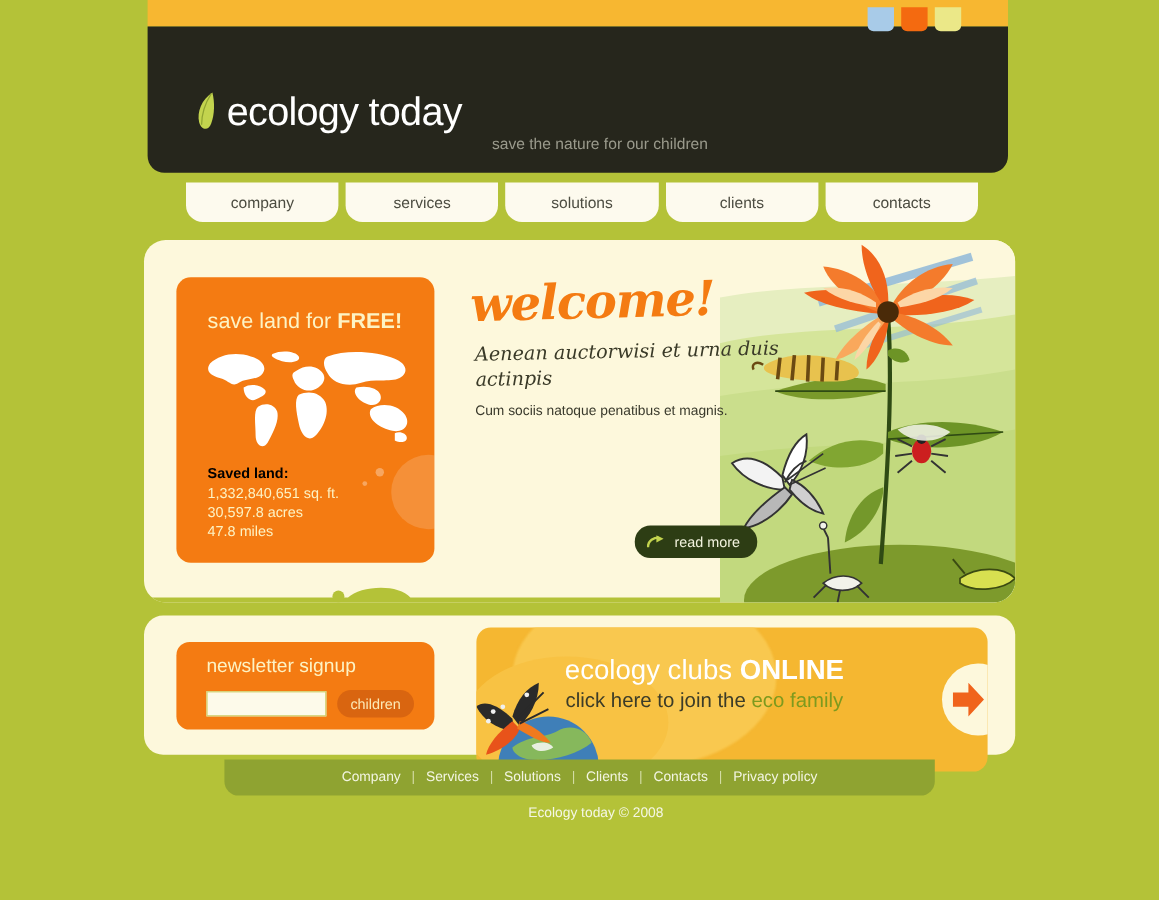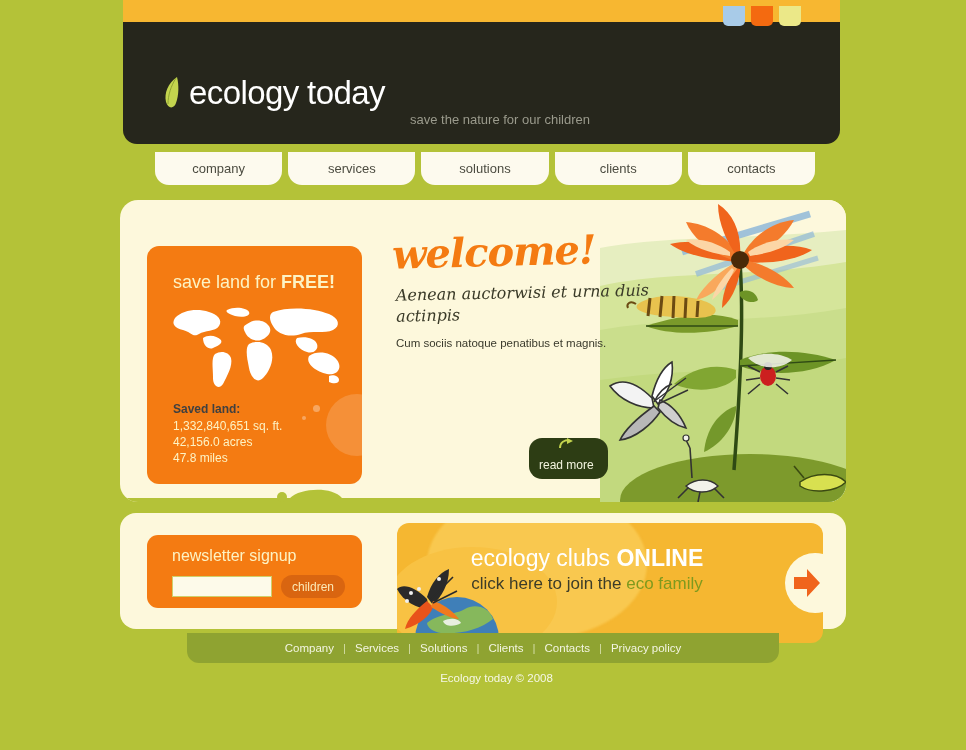--- a/index.html
+++ b/index.html
@@ -58,39 +58,39 @@
     position: absolute; left: 120px; top: 200px; width: 726px; height: 302px;
     background: #fdf8dc; border-radius: 18px; overflow: hidden;
   }
   
   .panel-hill {
     position: absolute; left: 0; bottom: -2px; width: 100%; height: 26px;
   }
 
   
   .promo {
-    position: absolute; left: 27px; top: 46px; width: 215px; height: 238px;
+    position: absolute; left: 27px; top: 31px; width: 215px; height: 238px;
     background: #f47b12; border-radius: 12px; overflow: hidden;
   }
   .promo-circle {
     position: absolute; right: -26px; bottom: 28px;
     width: 62px; height: 62px; border-radius: 50%;
     background: rgba(255,255,255,0.16);
   }
   .promo-dot1 { position: absolute; right: 42px; bottom: 72px; width: 7px; height: 7px; border-radius: 50%; background: rgba(255,255,255,0.33); }
   .promo-dot2 { position: absolute; right: 56px; bottom: 64px; width: 4px; height: 4px; border-radius: 50%; background: rgba(255,255,255,0.33); }
   .promo-title {
     position: absolute; left: 26px; top: 26px;
     font-size: 18px; color: #fdf3c4; font-weight: 400; white-space: nowrap;
   }
   .promo-title .free { font-weight: 700; }
   .worldmap { position: absolute; left: 22px; top: 58px; width: 176px; height: 86px; }
   .saved-label {
     position: absolute; left: 26px; top: 156px;
-    font-size: 12px; font-weight: 700; color: #404040;
+    font-size: 12px; font-weight: 700; color: #000000;
   }
   .saved-lines {
     position: absolute; left: 26px; top: 172px;
     font-size: 12px; color: #fdf3c4; line-height: 16px;
   }
 
   
   .welcome-head {
     position: absolute; left: 272px; top: 28px;
     font-family: "DejaVu Serif", serif; font-style: italic; font-weight: 700;
@@ -102,24 +102,24 @@
     font-family: "DejaVu Serif", serif; font-style: italic;
     font-size: 16px; color: #3a3a28; line-height: 21px;
     transform: rotate(-1.2deg);
   }
   .welcome-body {
     position: absolute; left: 276px; top: 136px; width: 256px;
     font-size: 11.5px; color: #3a3a2c; line-height: 15.5px;
   }
   .read-more {
     position: absolute; left: 409px; top: 238px;
-    background: #2d3d14; border-radius: 13px; height: 41px;
+    background: #2d3d14; border-radius: 13px; height: 27px;
     padding: 0 14px 0 10px;
     display: inline-flex; align-items: center; gap: 8px;
-    font-size: 12px; color: #f2f3de; cursor: pointer; white-space: nowrap; flex-direction: column;
+    font-size: 12px; color: #f2f3de; cursor: pointer; white-space: nowrap;
   }
   .arrow-ico { width: 15px; height: 12px; flex: none; }
 
   
   .illus { position: absolute; right: 0; top: 0; width: 246px; height: 302px; }
 
   
   .bottom {
     position: absolute; left: 120px; top: 513px; width: 726px; height: 116px;
     background: #fdf8dc; border-radius: 16px;
@@ -247,21 +247,21 @@
           <path d="M128 34 C136 32, 146 34, 148 40 C150 46, 144 50, 138 48 C130 46, 124 38, 128 34 Z"></path>
           <path d="M140 52 C148 46, 162 48, 168 56 C174 64, 168 72, 158 70 C148 68, 136 60, 140 52 Z"></path>
           <path d="M160 72 C164 70, 170 72, 170 76 C170 80, 164 80, 160 78 Z"></path>
           <path d="M58 6 C66 2, 78 4, 80 8 C82 12, 74 14, 66 12 C60 10, 56 8, 58 6 Z"></path>
         </g>
       </svg>
 
       <div class="saved-label">Saved land:</div>
       <div class="saved-lines">
         <div>1,332,840,651 sq. ft.</div>
-        <div>42,156.0 acres</div>
+        <div>30,597.8 acres</div>
         <div>47.8 miles</div>
       </div>
     </div>
 
     <svg class="illus" viewBox="0 0 246 302">
       <rect width="246" height="302" fill="#fdf8dc"></rect>
       <path d="M0 48 C60 36, 140 40, 246 30 L246 302 L0 302 Z" fill="#e6eec0"></path>
       <path d="M0 86 C70 70, 150 78, 246 62 L246 302 L0 302 Z" fill="#d5e59a"></path>
       <path d="M0 130 C80 116, 160 124, 246 108 L246 302 L0 302 Z" fill="#cade8c"></path>
       <path d="M0 180 C80 168, 170 172, 246 158 L246 302 L0 302 Z" fill="#c2d97e"></path>

